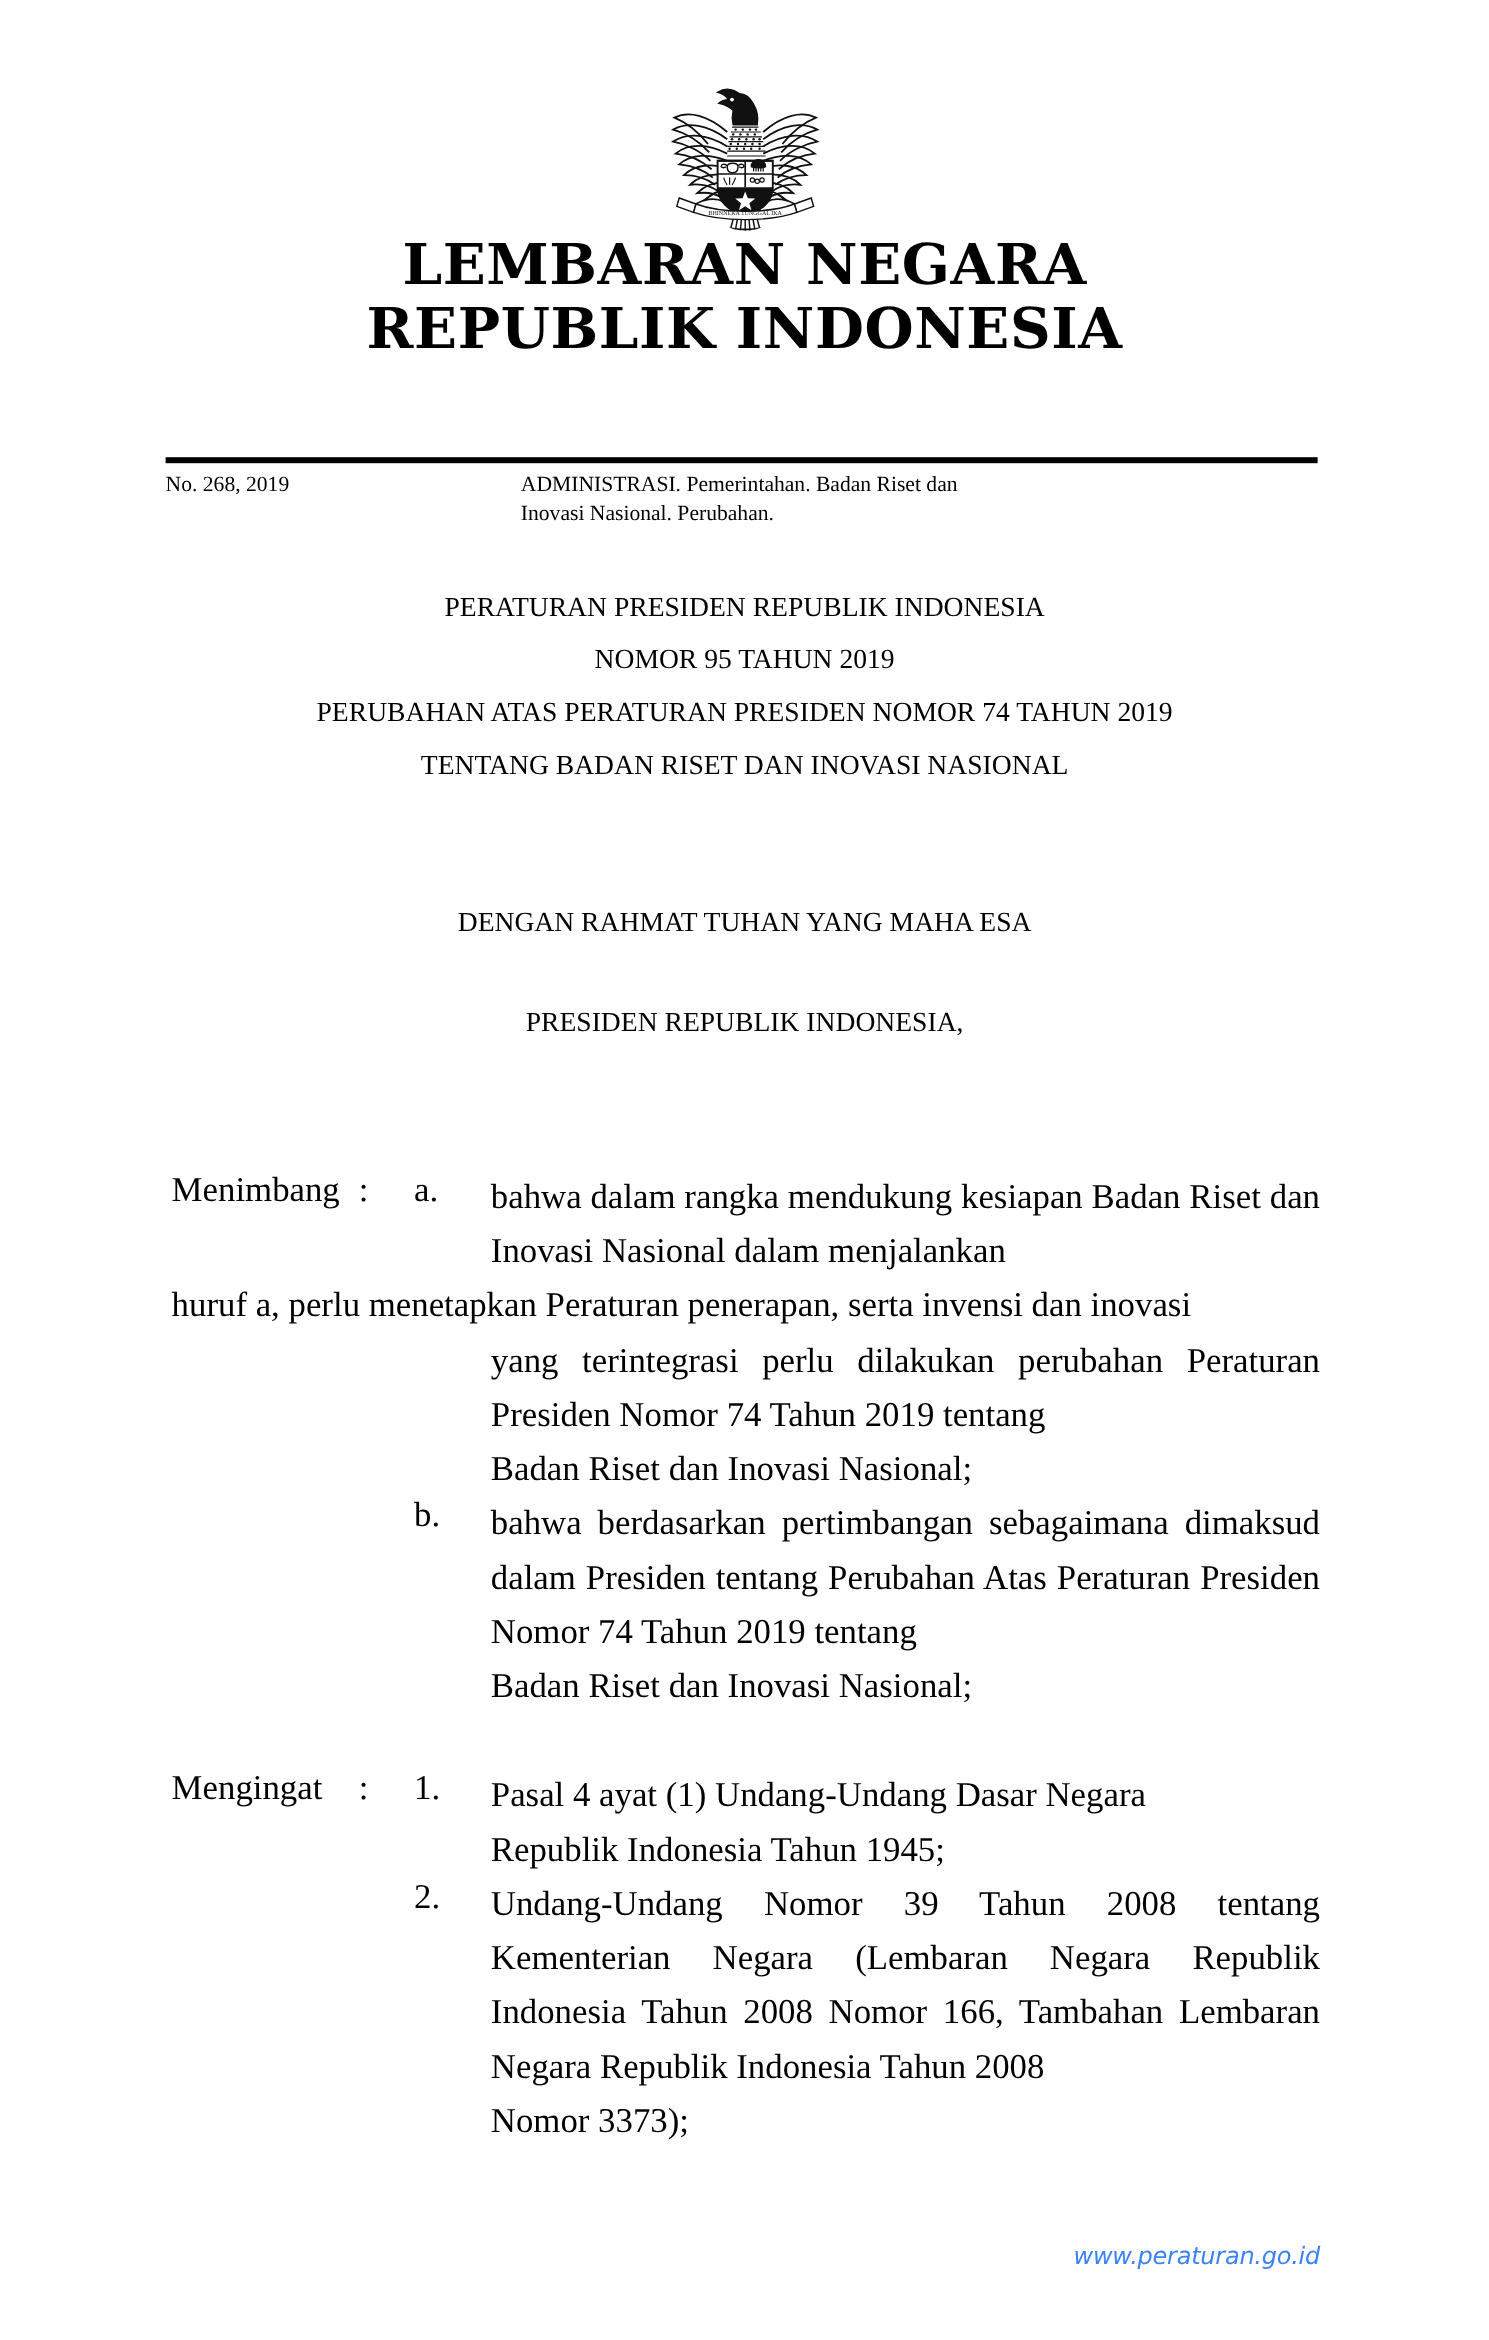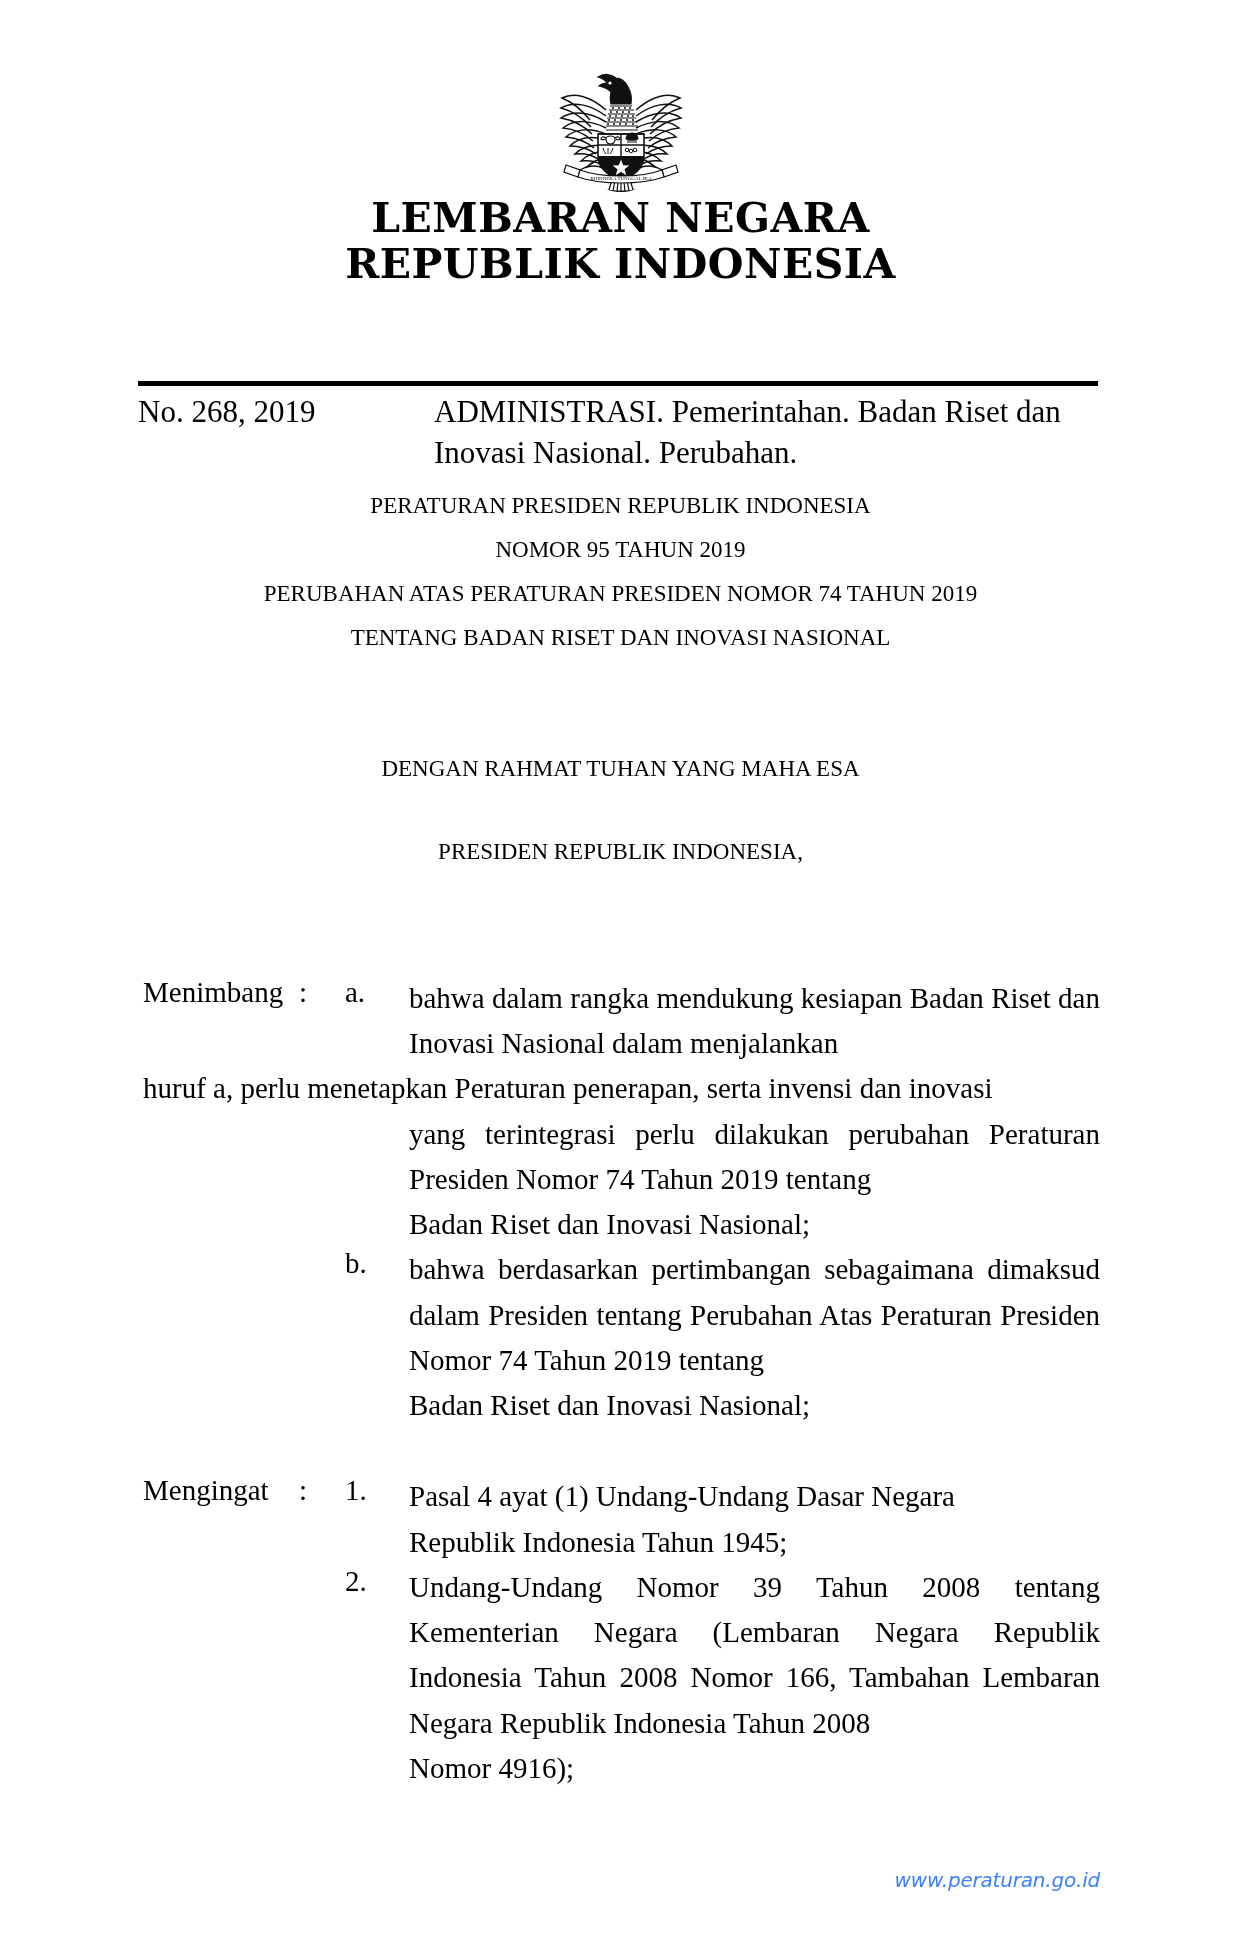--- a/index.html
+++ b/index.html
@@ -37,21 +37,21 @@
 
   
   .masthead {
     position: absolute;
     top: 196px;
     left: 0;
     width: 100%;
     text-align: center;
     font-family: "DejaVu Serif", "Liberation Serif", serif;
     font-weight: bold;
-    font-size: 41px;
+    font-size: 47px;
     line-height: 1.12;
     letter-spacing: 0.5px;
   }
   .masthead .l2 { display: block; }
 
   
   .rule {
     position: absolute;
     top: 381px;
     left: 138px;
@@ -59,21 +59,21 @@
     height: 5px;
     background: #000000;
   }
 
   
   .noline {
     position: absolute;
     top: 392px;
     left: 138px;
     width: 962px;
-    font-size: 31px;
+    font-size: 18px;
     line-height: 1.32;
   }
   .noline .num {
     position: absolute;
     left: 0;
     top: 0;
     width: 280px;
     white-space: nowrap;
   }
   .noline .subject {
@@ -372,21 +372,21 @@
         <div class="body">
           <span>Pasal 4 ayat (1) Undang-Undang Dasar Negara</span>
           <span class="lastline">Republik Indonesia Tahun 1945;</span>
         </div>
       </div>
 
       <div class="row item">
         <span class="mark">2.</span>
         <div class="body">
           <span>Undang-Undang Nomor 39 Tahun 2008 tentang Kementerian Negara (Lembaran Negara Republik Indonesia Tahun 2008 Nomor 166, Tambahan Lembaran Negara Republik Indonesia Tahun 2008</span>
-          <span class="lastline">Nomor 4916);</span>
+          <span class="lastline">Nomor 3373);</span>
         </div>
       </div>
     </div>
 
   </div>
 
   <div class="footer">www.peraturan.go.id</div>
 
 </div>
 

